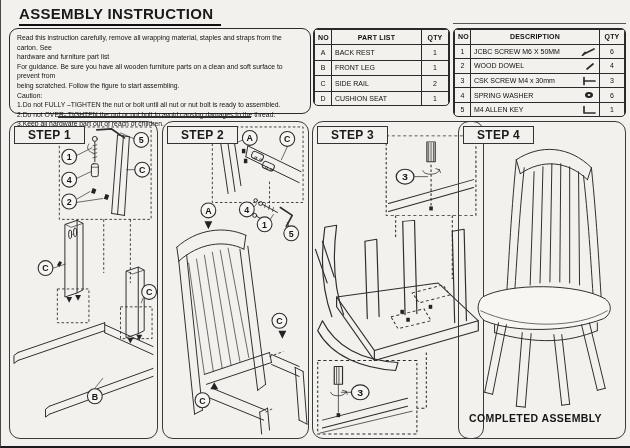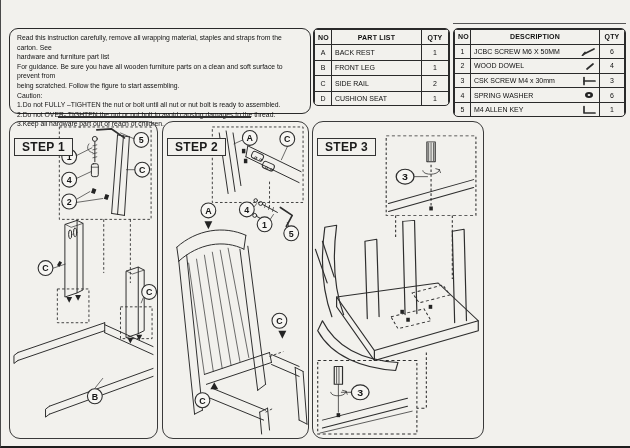--- a/index.html
+++ b/index.html
@@ -61,21 +61,21 @@
     border:1.6px solid #3a3a3a;border-radius:11px;
   }
   .p1{left:8px;width:149px;}
   .p2{left:161px;width:147px;text-decoration:underline;}
   .p3{left:311px;width:172px;}
   .p4{left:457px;width:168px;}
   .step-label{
     position:absolute;top:4px;left:4px;z-index:2;
     border:1.4px solid #333;background:#f2f1ed;
     font-size:12px;font-weight:bold;letter-spacing:.3px;
-    padding:0 7px;height:16px;line-height:16px;margin-top:12px;
+    padding:0 13px;height:16px;line-height:16px;
   }
   .panel svg{position:absolute;left:0;top:0;width:100%;height:100%;}
   .caption{
     position:absolute;left:10px;bottom:14px;
     font-size:10.5px;font-weight:600;letter-spacing:.4px;color:#161616;
   }
 
   
   .ln{fill:none;stroke:#2e2e2e;stroke-width:1;stroke-linecap:round;stroke-linejoin:round;}
   .lnt{fill:none;stroke:#2e2e2e;stroke-width:.7;stroke-linecap:round;}
@@ -84,20 +84,21 @@
   .fillb{fill:#232323;stroke:none;}
   .co{fill:#f7f6f3;stroke:#2e2e2e;stroke-width:1.1;}
   .cot{font-family:"Liberation Sans",sans-serif;font-size:9px;font-weight:bold;fill:#161616;text-anchor:middle;}
   .seatfill{fill:#f7f6f2;stroke:#2e2e2e;stroke-width:1;}
 </style>
 </head>
 <body>
 
 <div class="page">
 
+  <div class="title">ASSEMBLY INSTRUCTION</div>
 
   <div class="notes-box">
     <div>Read this instruction carefully, remove all wrapping material, staples and straps from the carton. See</div>
     <div>hardware and furniture part list</div>
     <div>For guidance. Be sure you have all wooden furniture parts on a clean and soft surface to prevent from</div>
     <div>being scratched. Follow the figure to start assembling.</div>
     <div>Caution:</div>
     <div>1.Do not FULLY –TIGHTEN the nut or bolt until all nut or nut bolt is ready to assembled.</div>
     <div>2.Do not OVER- TIGHTEN the nut or nut bolt to avoid causing damages to the thread.</div>
     <div>3.Keep all hardware part out of reach of children.</div>
@@ -466,14 +467,33 @@
         <path d="M6,313 L84,291" class="lnt"></path>
       </g>
       <g>
           <path d="M32,272 L24,272" class="lnt"></path>
           <circle cx="40" cy="272" r="7.5" class="co"></circle>
           <text x="40" y="275.3" class="cot">3</text>
         </g>
     </svg>
   </section>
 
+  <section class="panel p4">
+    <div class="step-label">STEP 4</div>
+    <svg viewBox="0 0 168 318" preserveAspectRatio="none">
+      <g>
+        <path d="M58,38 C82,22 112,24 134,46 M62,52 C84,37 110,39 130,58 M58,38 L62,52 M134,46 L130,58" class="ln"></path>
+        <path d="M58,38 C52,100 50,150 48,176 M66,46 C60,105 58,150 56,176" class="ln"></path>
+        <path d="M134,46 C140,105 142,150 144,178 M126,54 C132,108 134,152 136,178" class="ln"></path>
+        <path d="M76,50 L72,164 M85,45 L82,162 M94,42 L92,161 M103,42 L102,161 M112,45 L112,162 M121,50 L122,164" class="ln"></path>
+        <path d="M24,176 C50,162 120,162 148,178 C156,184 154,194 146,198 C110,212 54,212 26,200 C18,195 17,182 24,176 Z" class="seatfill"></path>
+        <path d="M22,190 C60,208 120,208 150,190" class="lnt"></path>
+        <path d="M36,204 L36,212 M140,202 L140,210 M36,212 C80,224 110,222 140,210" class="ln"></path>
+        <path d="M40,202 L26,272 M48,204 L34,274 M26,272 L34,274" class="ln"></path>
+        <path d="M64,212 L58,286 M73,213 L67,287 M58,286 L67,287" class="ln"></path>
+        <path d="M96,214 L104,285 M104,214 L112,284 M104,285 L112,284" class="ln"></path>
+        <path d="M132,202 L148,268 M124,204 L140,270 M148,268 L140,270" class="ln"></path>
+      </g>
+    </svg>
+    <div class="caption">COMPLETED ASSEMBLY</div>
+  </section>
 
 </div>
 
 </body></html>

